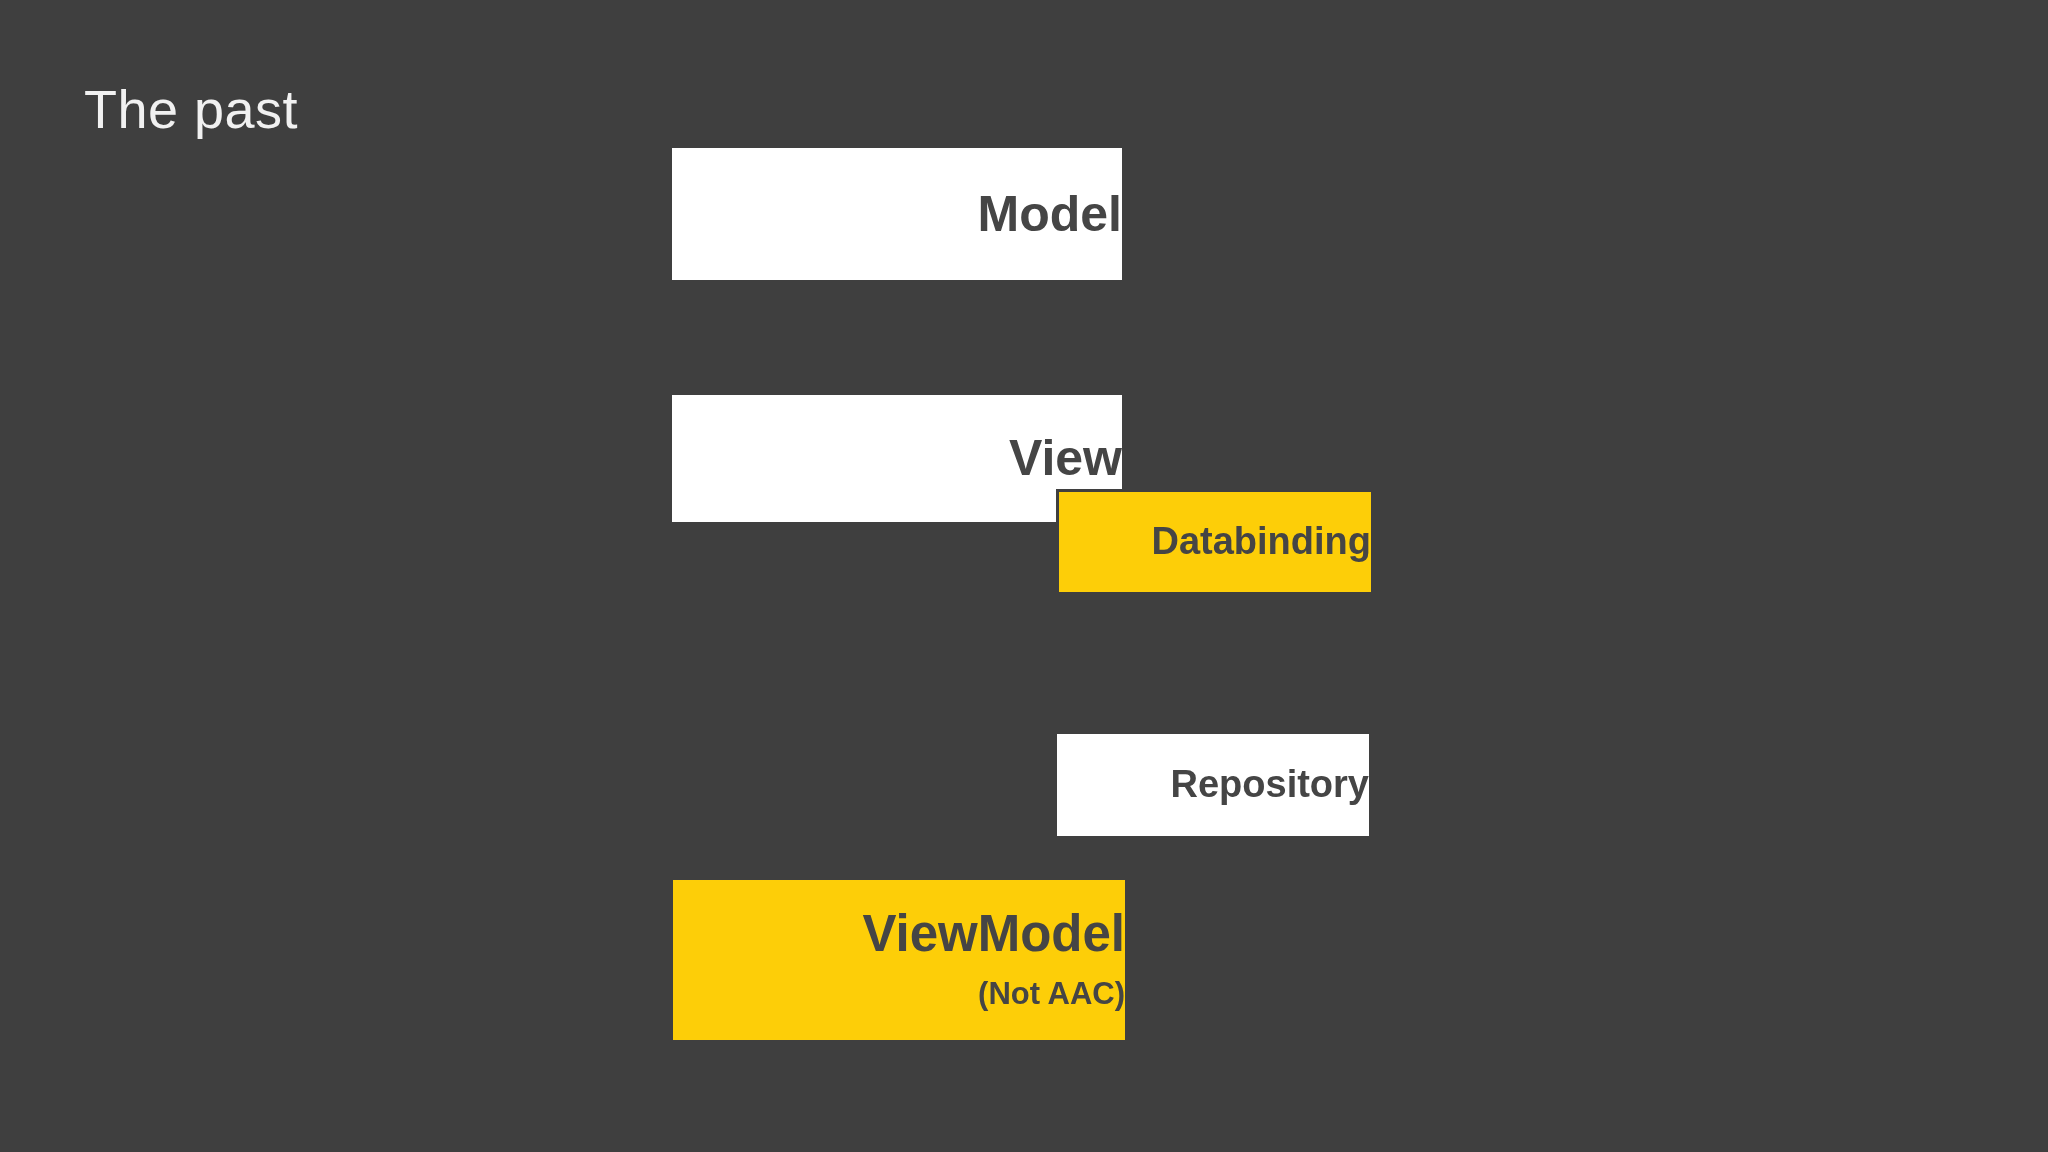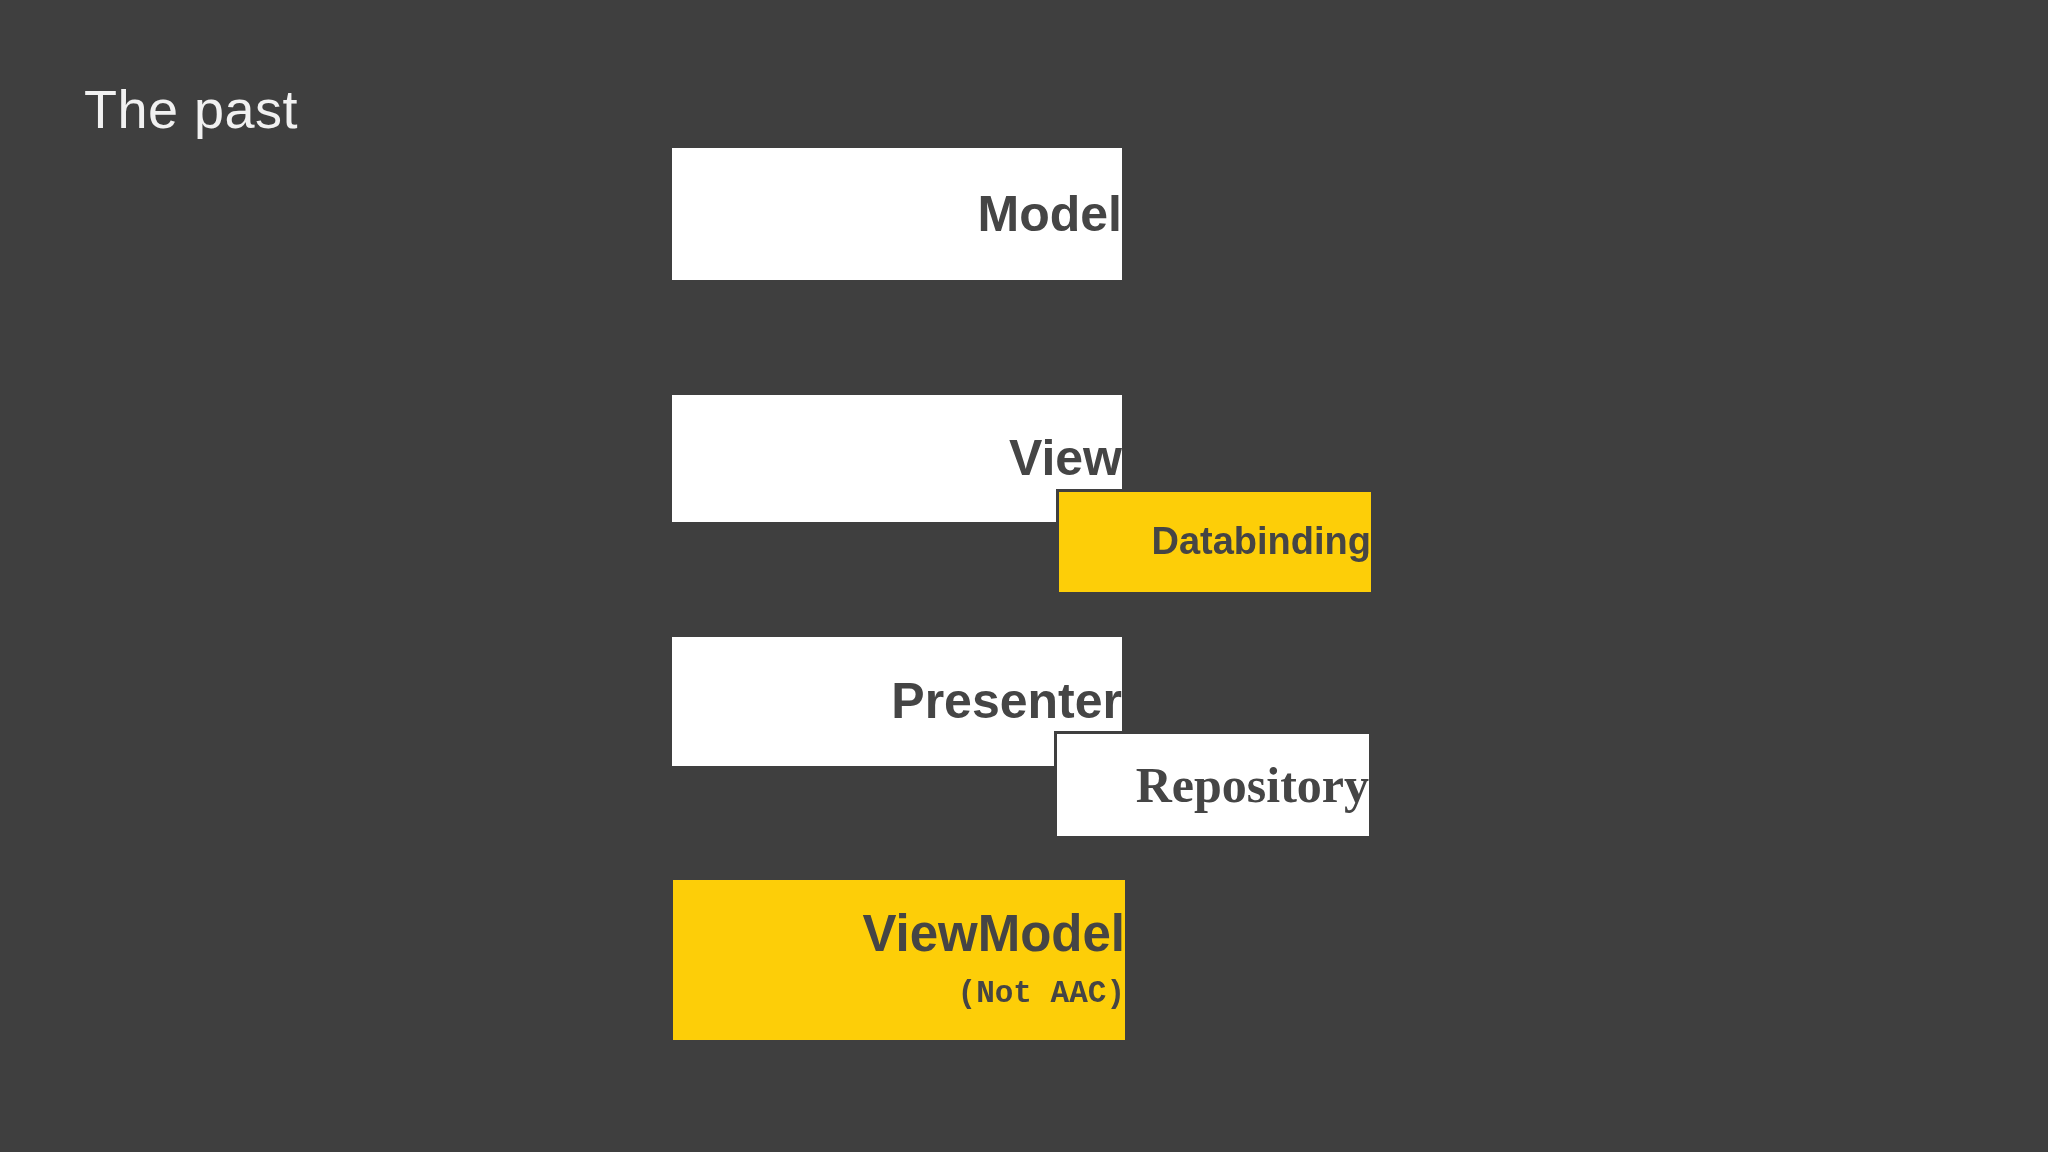--- a/index.html
+++ b/index.html
@@ -45,48 +45,45 @@
   
   .box.side{border:3px solid var(--bg); z-index:2;}
   .box .label{line-height:1.1;}
   .box .sublabel{line-height:1.3;}
 
   
   .box-model     {left:672px; top:130px; width:450px; height:132px; font-size:50px;}
   .box-view      {left:672px; top:377px; width:450px; height:127px; font-size:50px;}
   .box-presenter {left:672px; top:619px; width:450px; height:129px; font-size:50px;}
   .box-viewmodel {left:673px; top:862px; width:452px; height:160px; font-size:51px;}
-  .box-viewmodel .sublabel{font-size:31px; margin-top:12px;font-family:Liberation Mono, monospace;}
+  .box-viewmodel .sublabel{font-size:31px; margin-top:12px;}
 
   
   .box-databinding{left:1056px; top:471px; width:318px; height:106px; font-size:38px;}
-  .box-repository {left:1054px; top:713px; width:318px; height:108px; font-size:50px;font-family:Liberation Serif, serif;}
+  .box-repository {left:1054px; top:713px; width:318px; height:108px; font-size:38px;}
 </style>
 </head>
 <body>
 
 <div class="slide">
 
   <div class="slide-title">The past</div>
 
   <div class="box white box-model">
     <span class="label">Model</span>
   </div>
 
   <div class="box yellow side box-databinding">
     <span class="label">Databinding</span>
   </div>
 
   <div class="box white box-view">
     <span class="label">View</span>
   </div>
 
-  <div class="box white box-presenter">
-    <span class="label">Presenter</span>
-  </div>
 
   <div class="box white side box-repository">
     <span class="label">Repository</span>
   </div>
 
   <div class="box yellow box-viewmodel">
     <span class="label">ViewModel</span>
     <span class="sublabel">(Not AAC)</span>
   </div>
 

